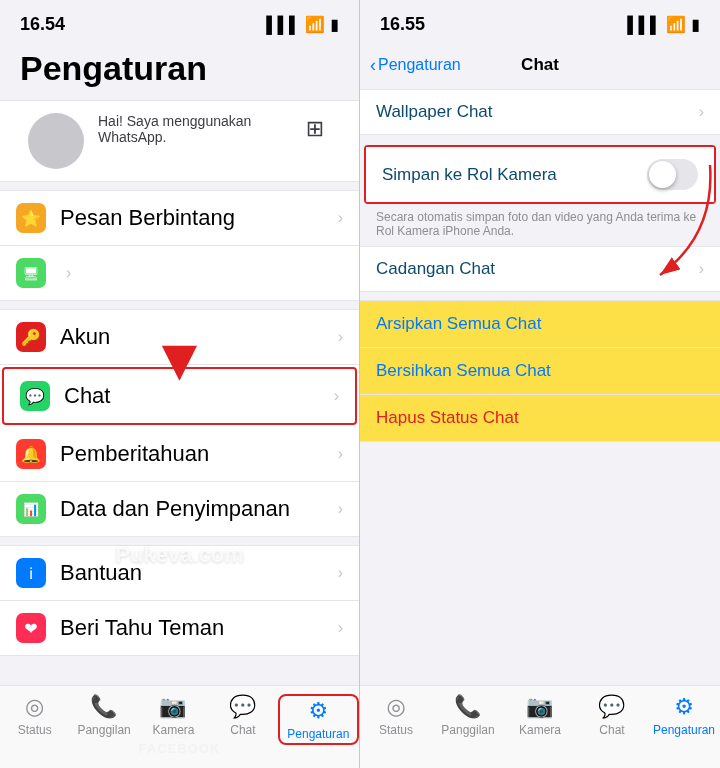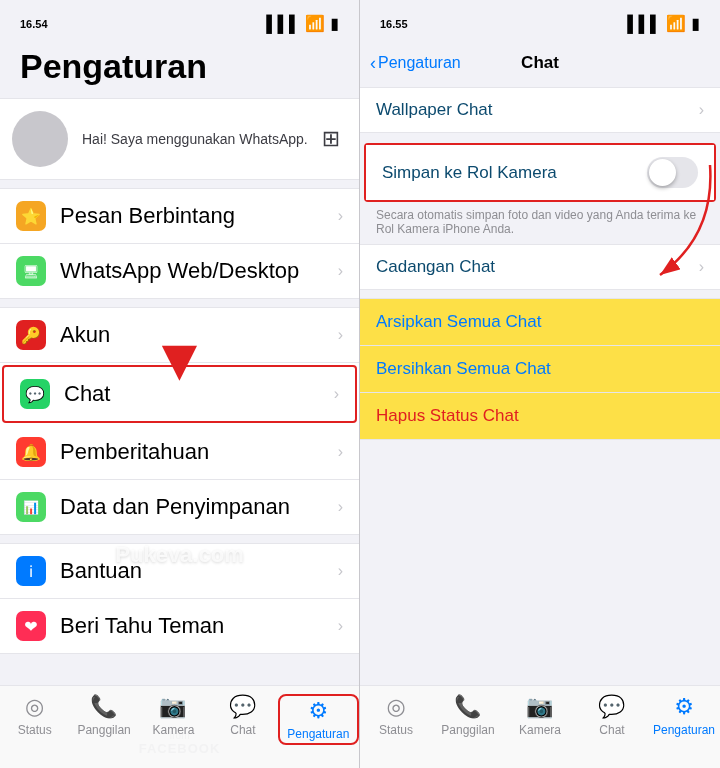--- a/index.html
+++ b/index.html
@@ -24,21 +24,21 @@
     }
 
     .status-bar {
       display: flex;
       justify-content: space-between;
       align-items: center;
       padding: 14px 20px 6px;
       background: #f2f2f7;
     }
     .status-bar .time {
-      font-size: 11px;
+      font-size: 18px;
       font-weight: 600;
       color: #000;
     }
     .status-icons {
       display: flex;
       align-items: center;
       gap: 5px;
     }
 
     
@@ -50,22 +50,22 @@
       padding: 8px 20px 12px;
       font-size: 34px;
       font-weight: 700;
       color: #000;
       background: #f2f2f7;
     }
 
     .profile-row {
       background: #fff;
       display: flex;
-      align-items: center;
-      padding: 12px 12px;
+      align-items: flex-start;
+      padding: 12px 28px;
       margin-bottom: 8px;
       border-top: 1px solid #e5e5ea;
       border-bottom: 1px solid #e5e5ea;
     }
     .profile-avatar {
       width: 56px;
       height: 56px;
       background: #c8c7cc;
       border-radius: 50%;
       margin-right: 14px;
@@ -357,21 +357,20 @@
   </div>
 
   <div class="settings-section">
     <div class="settings-item">
       <div class="item-icon icon-yellow">⭐</div>
       <span class="item-label">Pesan Berbintang</span>
       <span class="chevron">›</span>
     </div>
     <div class="settings-item">
       <div class="item-icon icon-green-web" style="font-size:13px;">🖥</div>
-      <span class="item-label">WhatsApp Web/Desktop</span>
       <span class="chevron">›</span>
     </div>
   </div>
 
   <div class="settings-section">
     <div class="settings-item">
       <div class="item-icon icon-red">🔑</div>
       <span class="item-label">Akun</span>
       <span class="chevron">›</span>
     </div>

